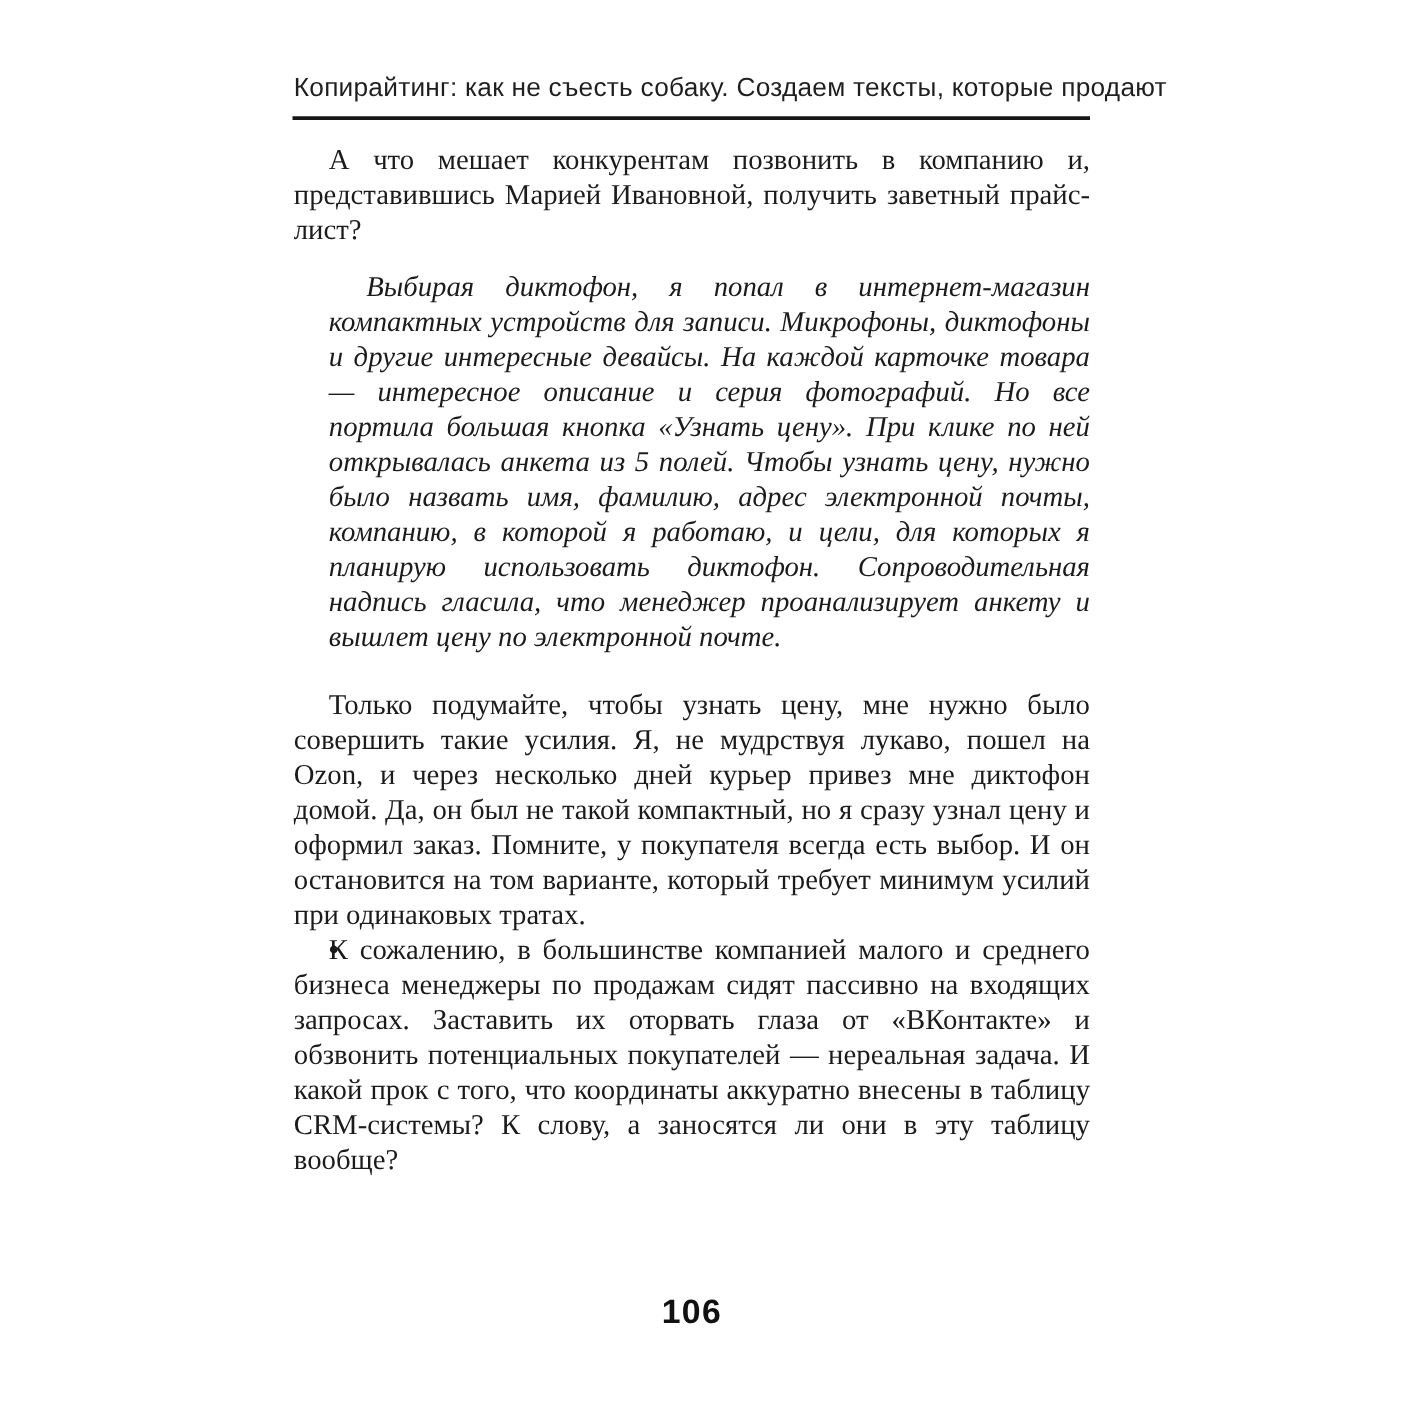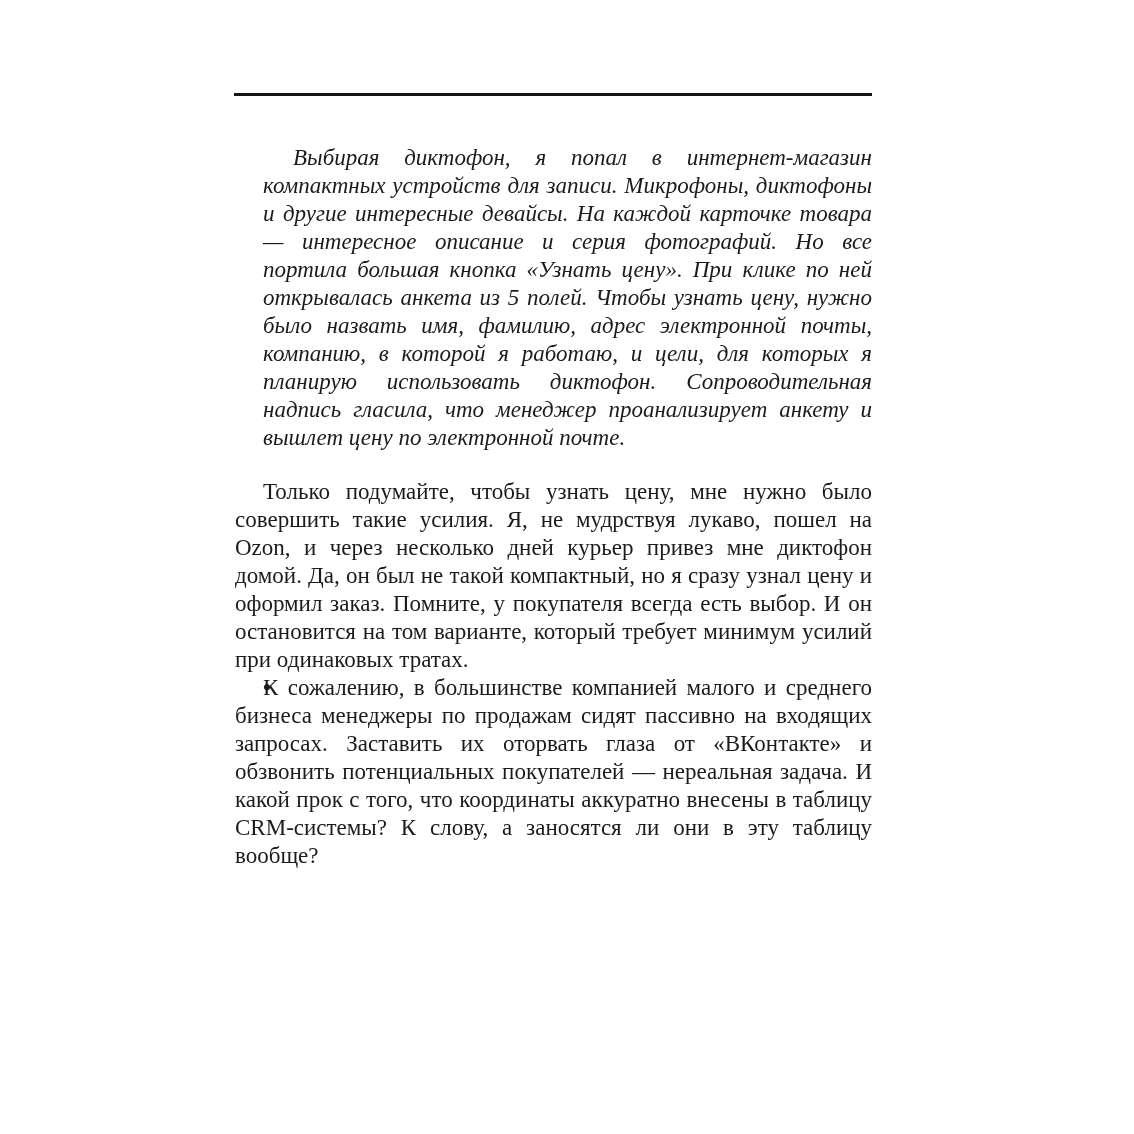--- a/index.html
+++ b/index.html
@@ -46,21 +46,21 @@
     text-align: justify;
     hyphens: auto;
     -webkit-hyphens: auto;
   }
   .para {
     margin: 0;
     text-indent: 28px;
   }
   .quote {
     font-style: italic;
-    margin: 30px 0 26px 28px;
+    margin: 18px 0 26px 28px;
     text-indent: 30px;
     line-height: 28px;
   }
   .bullet-item {
     position: relative;
     padding-left: 54px;
     font-weight: bold;
     margin: 0;
   }
   .bullet-marker {
@@ -80,32 +80,35 @@
     font-size: 27px;
     letter-spacing: 1px;
     color: #111111;
   }
 </style>
 </head>
 <body>
 
 <div class="page">
 
+  <div class="running-head">Копирайтинг: как не съесть собаку. Создаем тексты, которые продают</div>
 
   <div class="header-rule"></div>
 
   <div class="content">
 
+    <p class="para">А что мешает конкурентам позвонить в компанию и, представившись Марией Ивановной, получить заветный прайс-лист?</p>
 
     <p class="quote">Выбирая диктофон, я попал в интернет-магазин компактных устройств для записи. Микрофоны, диктофоны и другие интересные девайсы. На каждой карточке товара — интересное описание и серия фотографий. Но все портила большая кнопка «Узнать цену». При клике по ней открывалась анкета из 5 полей. Чтобы узнать цену, нужно было назвать имя, фамилию, адрес электронной почты, компанию, в которой я работаю, и цели, для которых я планирую использовать диктофон. Сопроводительная надпись гласила, что менеджер проанализирует анкету и вышлет цену по электронной почте.</p>
 
     <p class="para">Только подумайте, чтобы узнать цену, мне нужно было совершить такие усилия. Я, не мудрствуя лукаво, пошел на Ozon, и через несколько дней курьер привез мне диктофон домой. Да, он был не такой компактный, но я сразу узнал цену и оформил заказ. Помните, у покупателя всегда есть выбор. И он остановится на том варианте, который требует минимум усилий при одинаковых тратах.</p>
 
     <div class="bullet-item">
       <span class="bullet-marker">•</span>
     </div>
 
     <p class="para">К сожалению, в большинстве компанией малого и среднего бизнеса менеджеры по продажам сидят пассивно на входящих запросах. Заставить их оторвать глаза от «ВКонтакте» и обзвонить потенциальных покупателей — нереальная задача. И какой прок с того, что координаты аккуратно внесены в таблицу CRM-системы? К слову, а заносятся ли они в эту таблицу вообще?</p>
 
   </div>
 
+  <div class="page-number">106</div>
 
 </div>
 
 </body></html>

